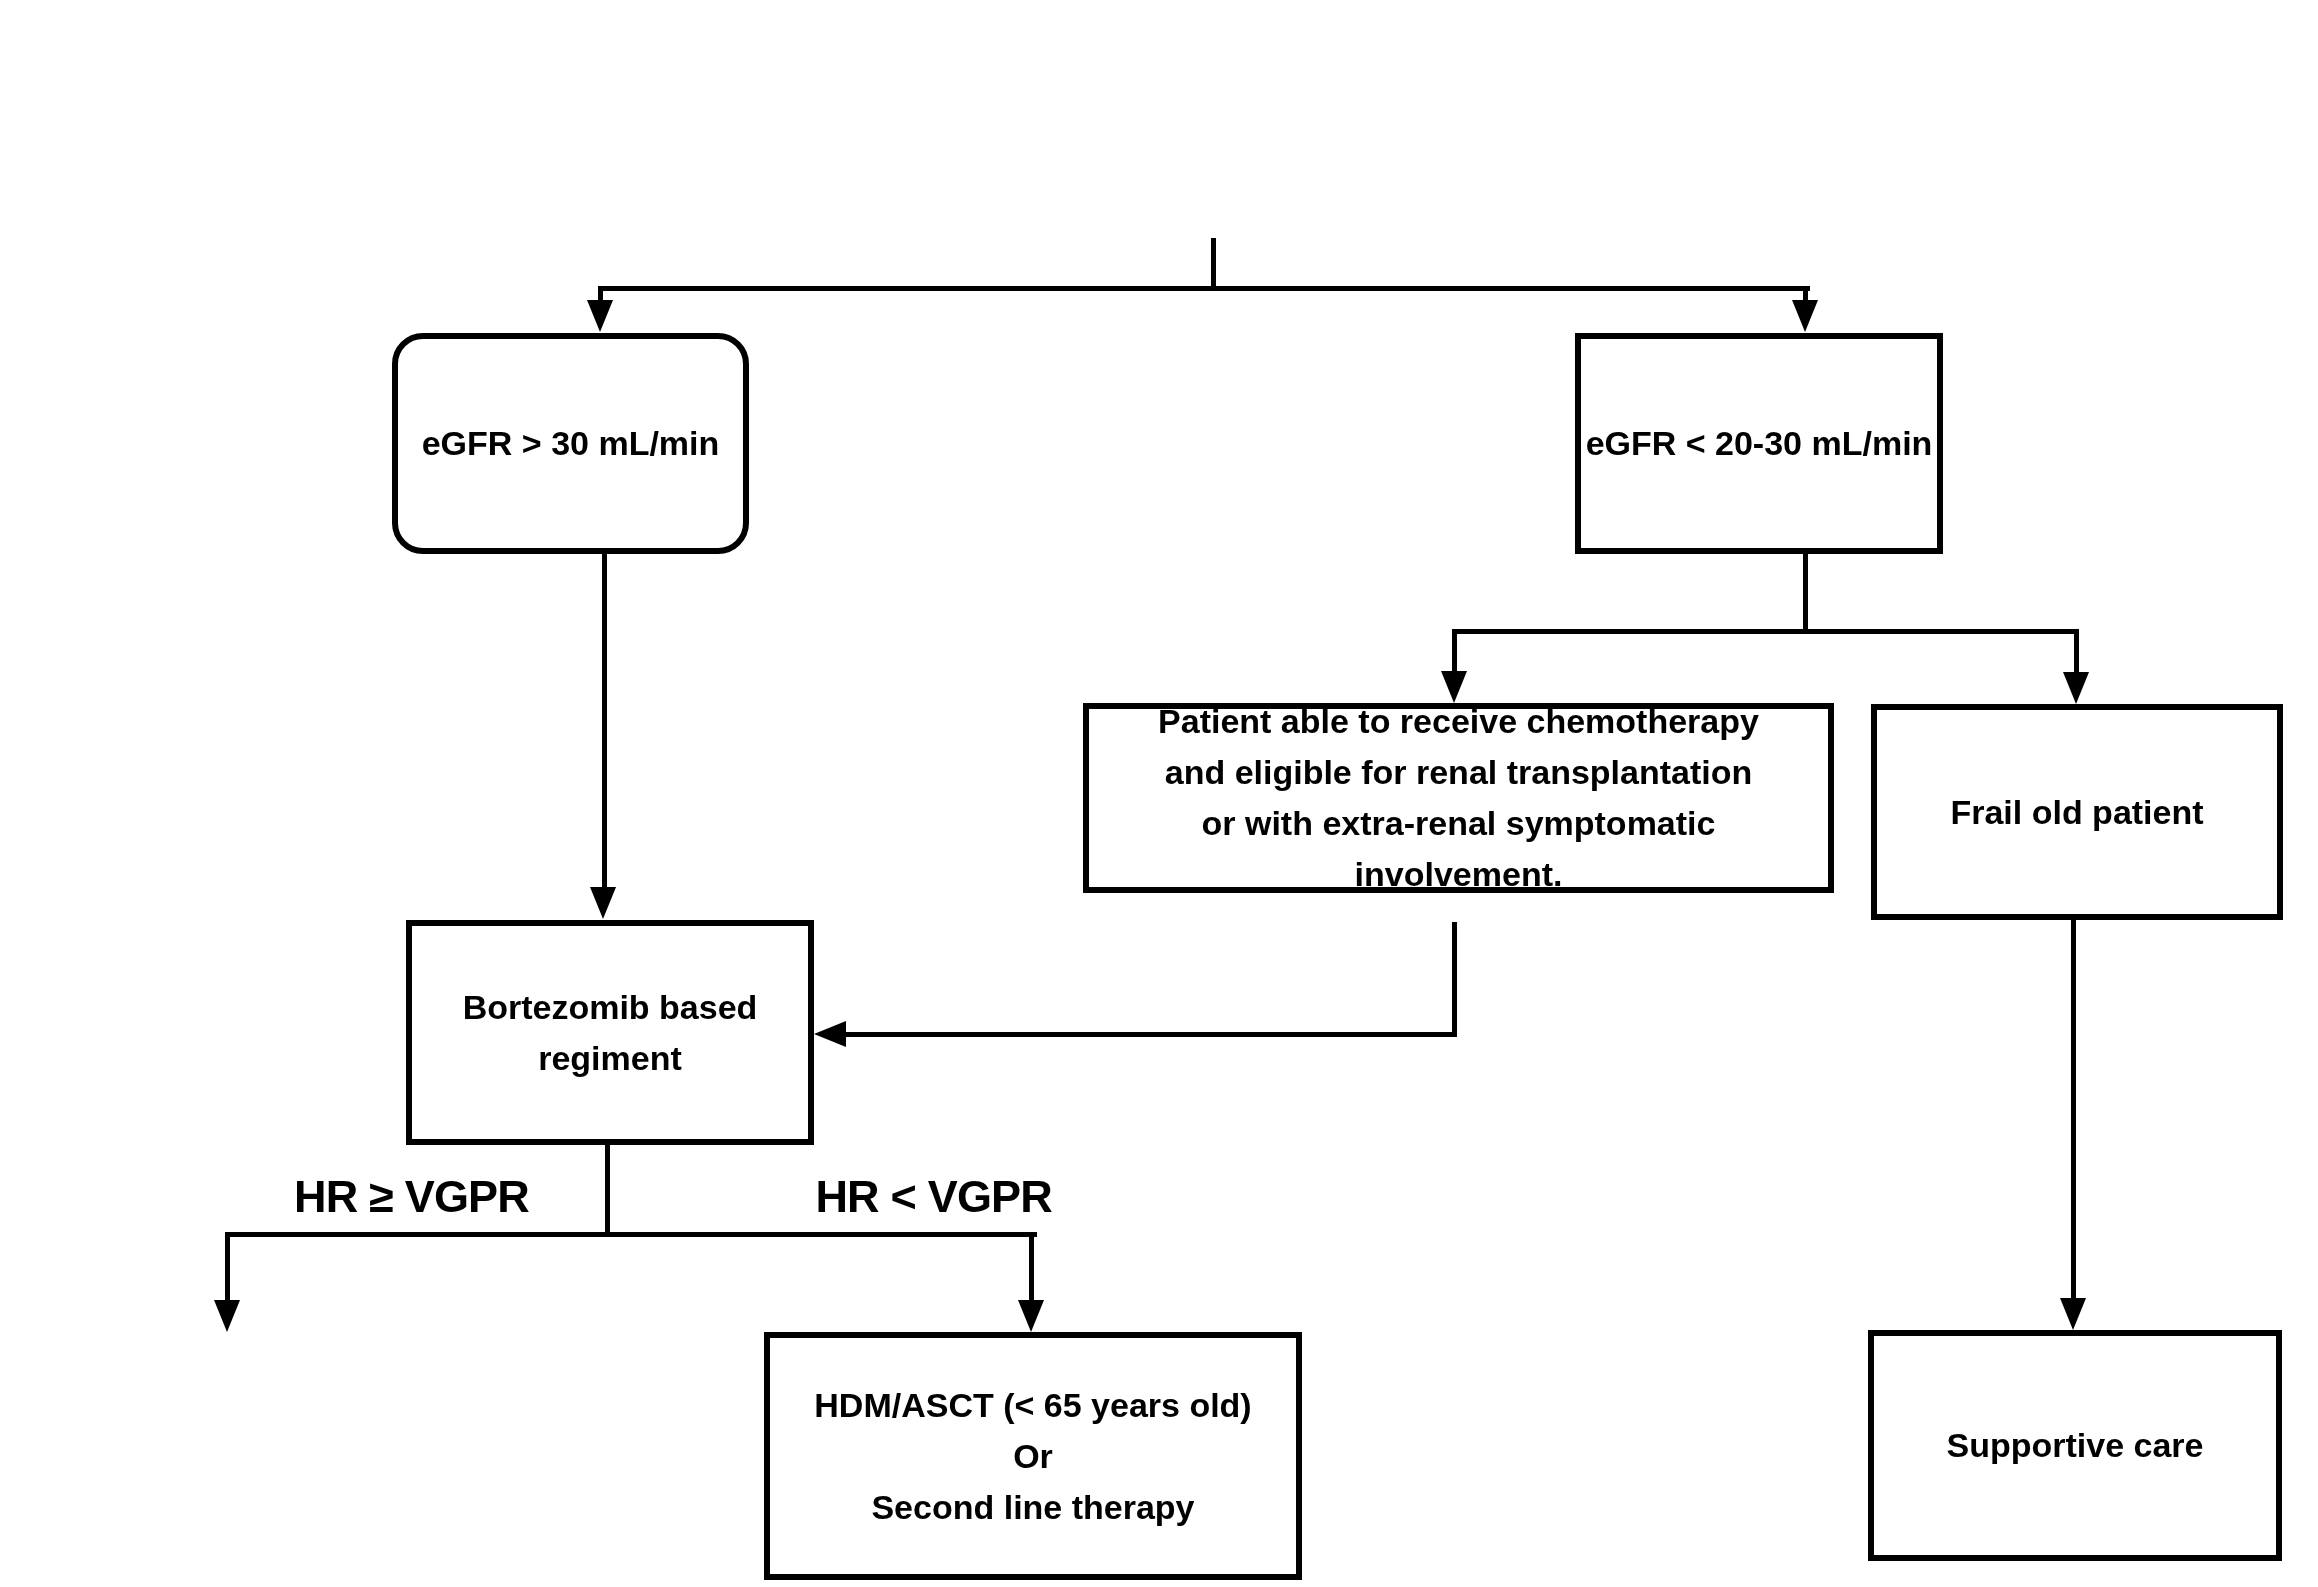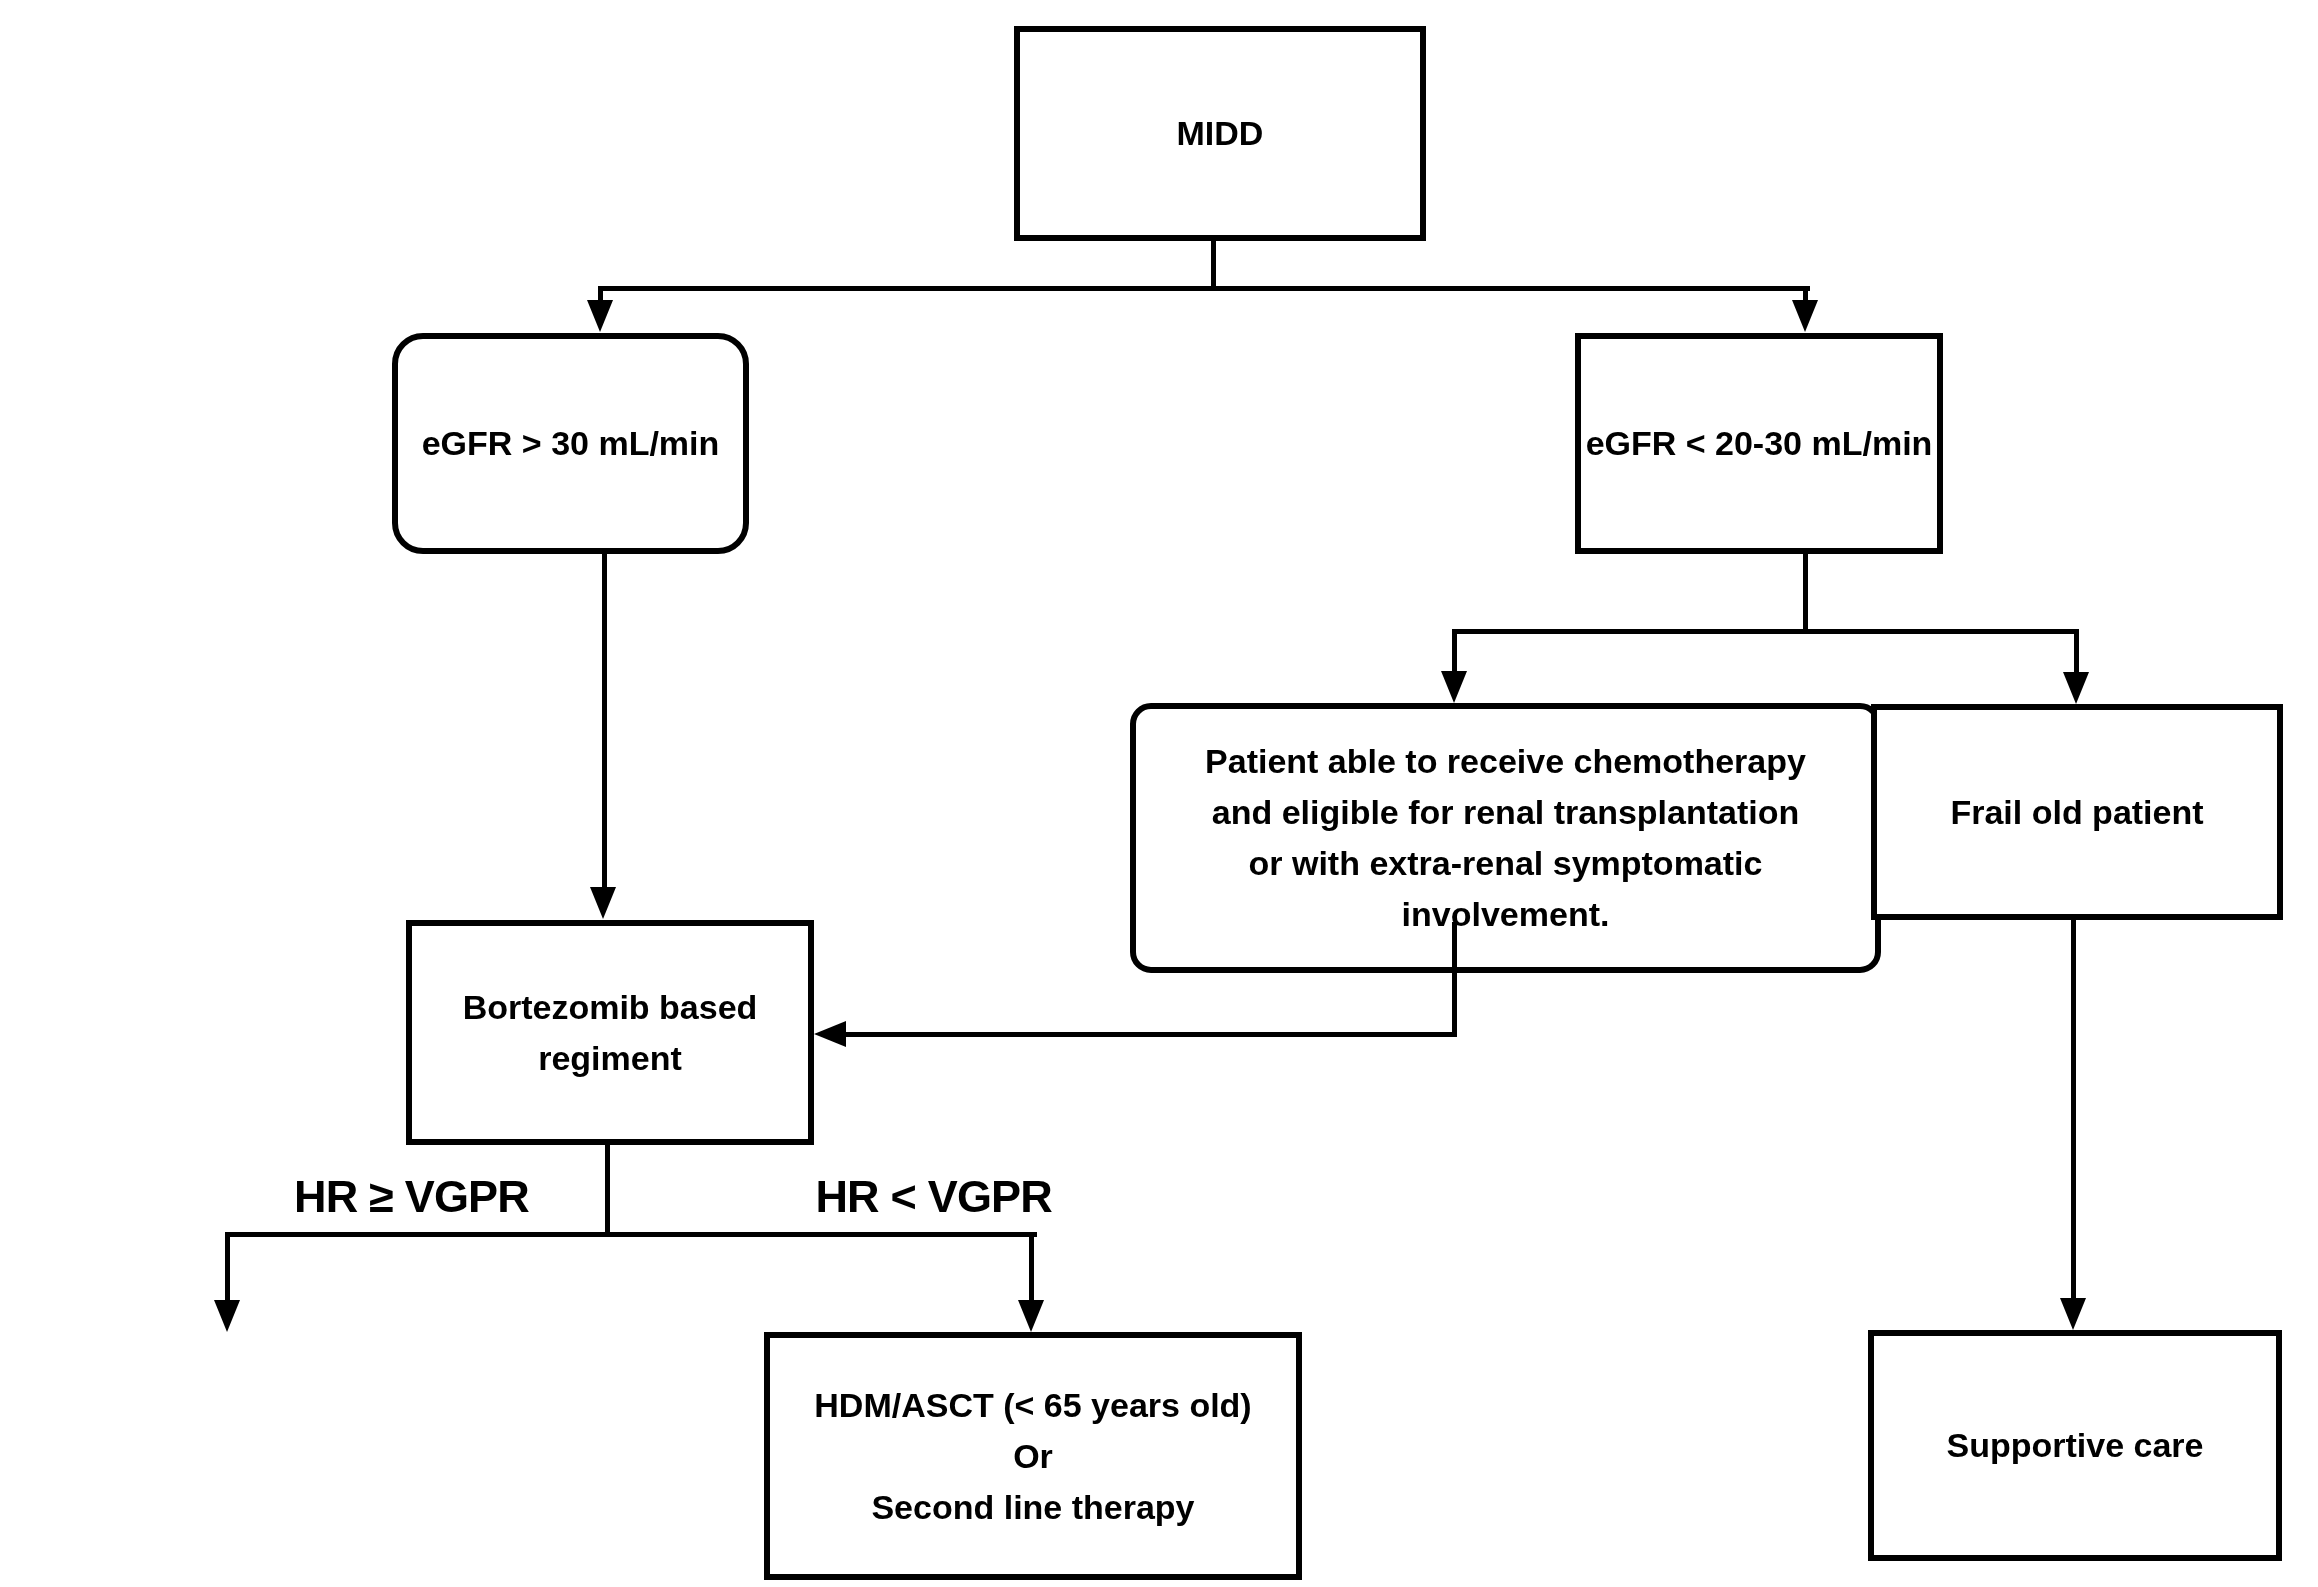--- a/index.html
+++ b/index.html
@@ -58,33 +58,30 @@
     letter-spacing: -0.8px;
     color: var(--text);
     white-space: nowrap;
   }
 </style>
 </head>
 <body>
 
 <div class="stage">
 
-  <div class="box" style="left:1014px; top:25.5px; width:412px; height:215px;">
-    <span class="box-label">MIDD</span>
-  </div>
 
   <div class="box" style="left:392px; top:333px; width:357px; height:221px;border-radius:31px;">
     <span class="box-label">eGFR &gt; 30 mL/min</span>
   </div>
 
   <div class="box" style="left:1575px; top:333px; width:368px; height:221px;">
     <span class="box-label">eGFR &lt; 20-30 mL/min</span>
   </div>
 
-  <div class="box" style="left:1130px; top:703px; width:751px; height:270px;border-radius:21px;">
+  <div class="box" style="left:1083px; top:703px; width:751px; height:190px;">
     <span class="box-label">Patient able to receive chemotherapy
 and eligible for renal transplantation
 or with extra-renal symptomatic
 involvement.</span>
   </div>
 
   <div class="box" style="left:1871px; top:704px; width:412px; height:216px;">
     <span class="box-label">Frail old patient</span>
   </div>
 

